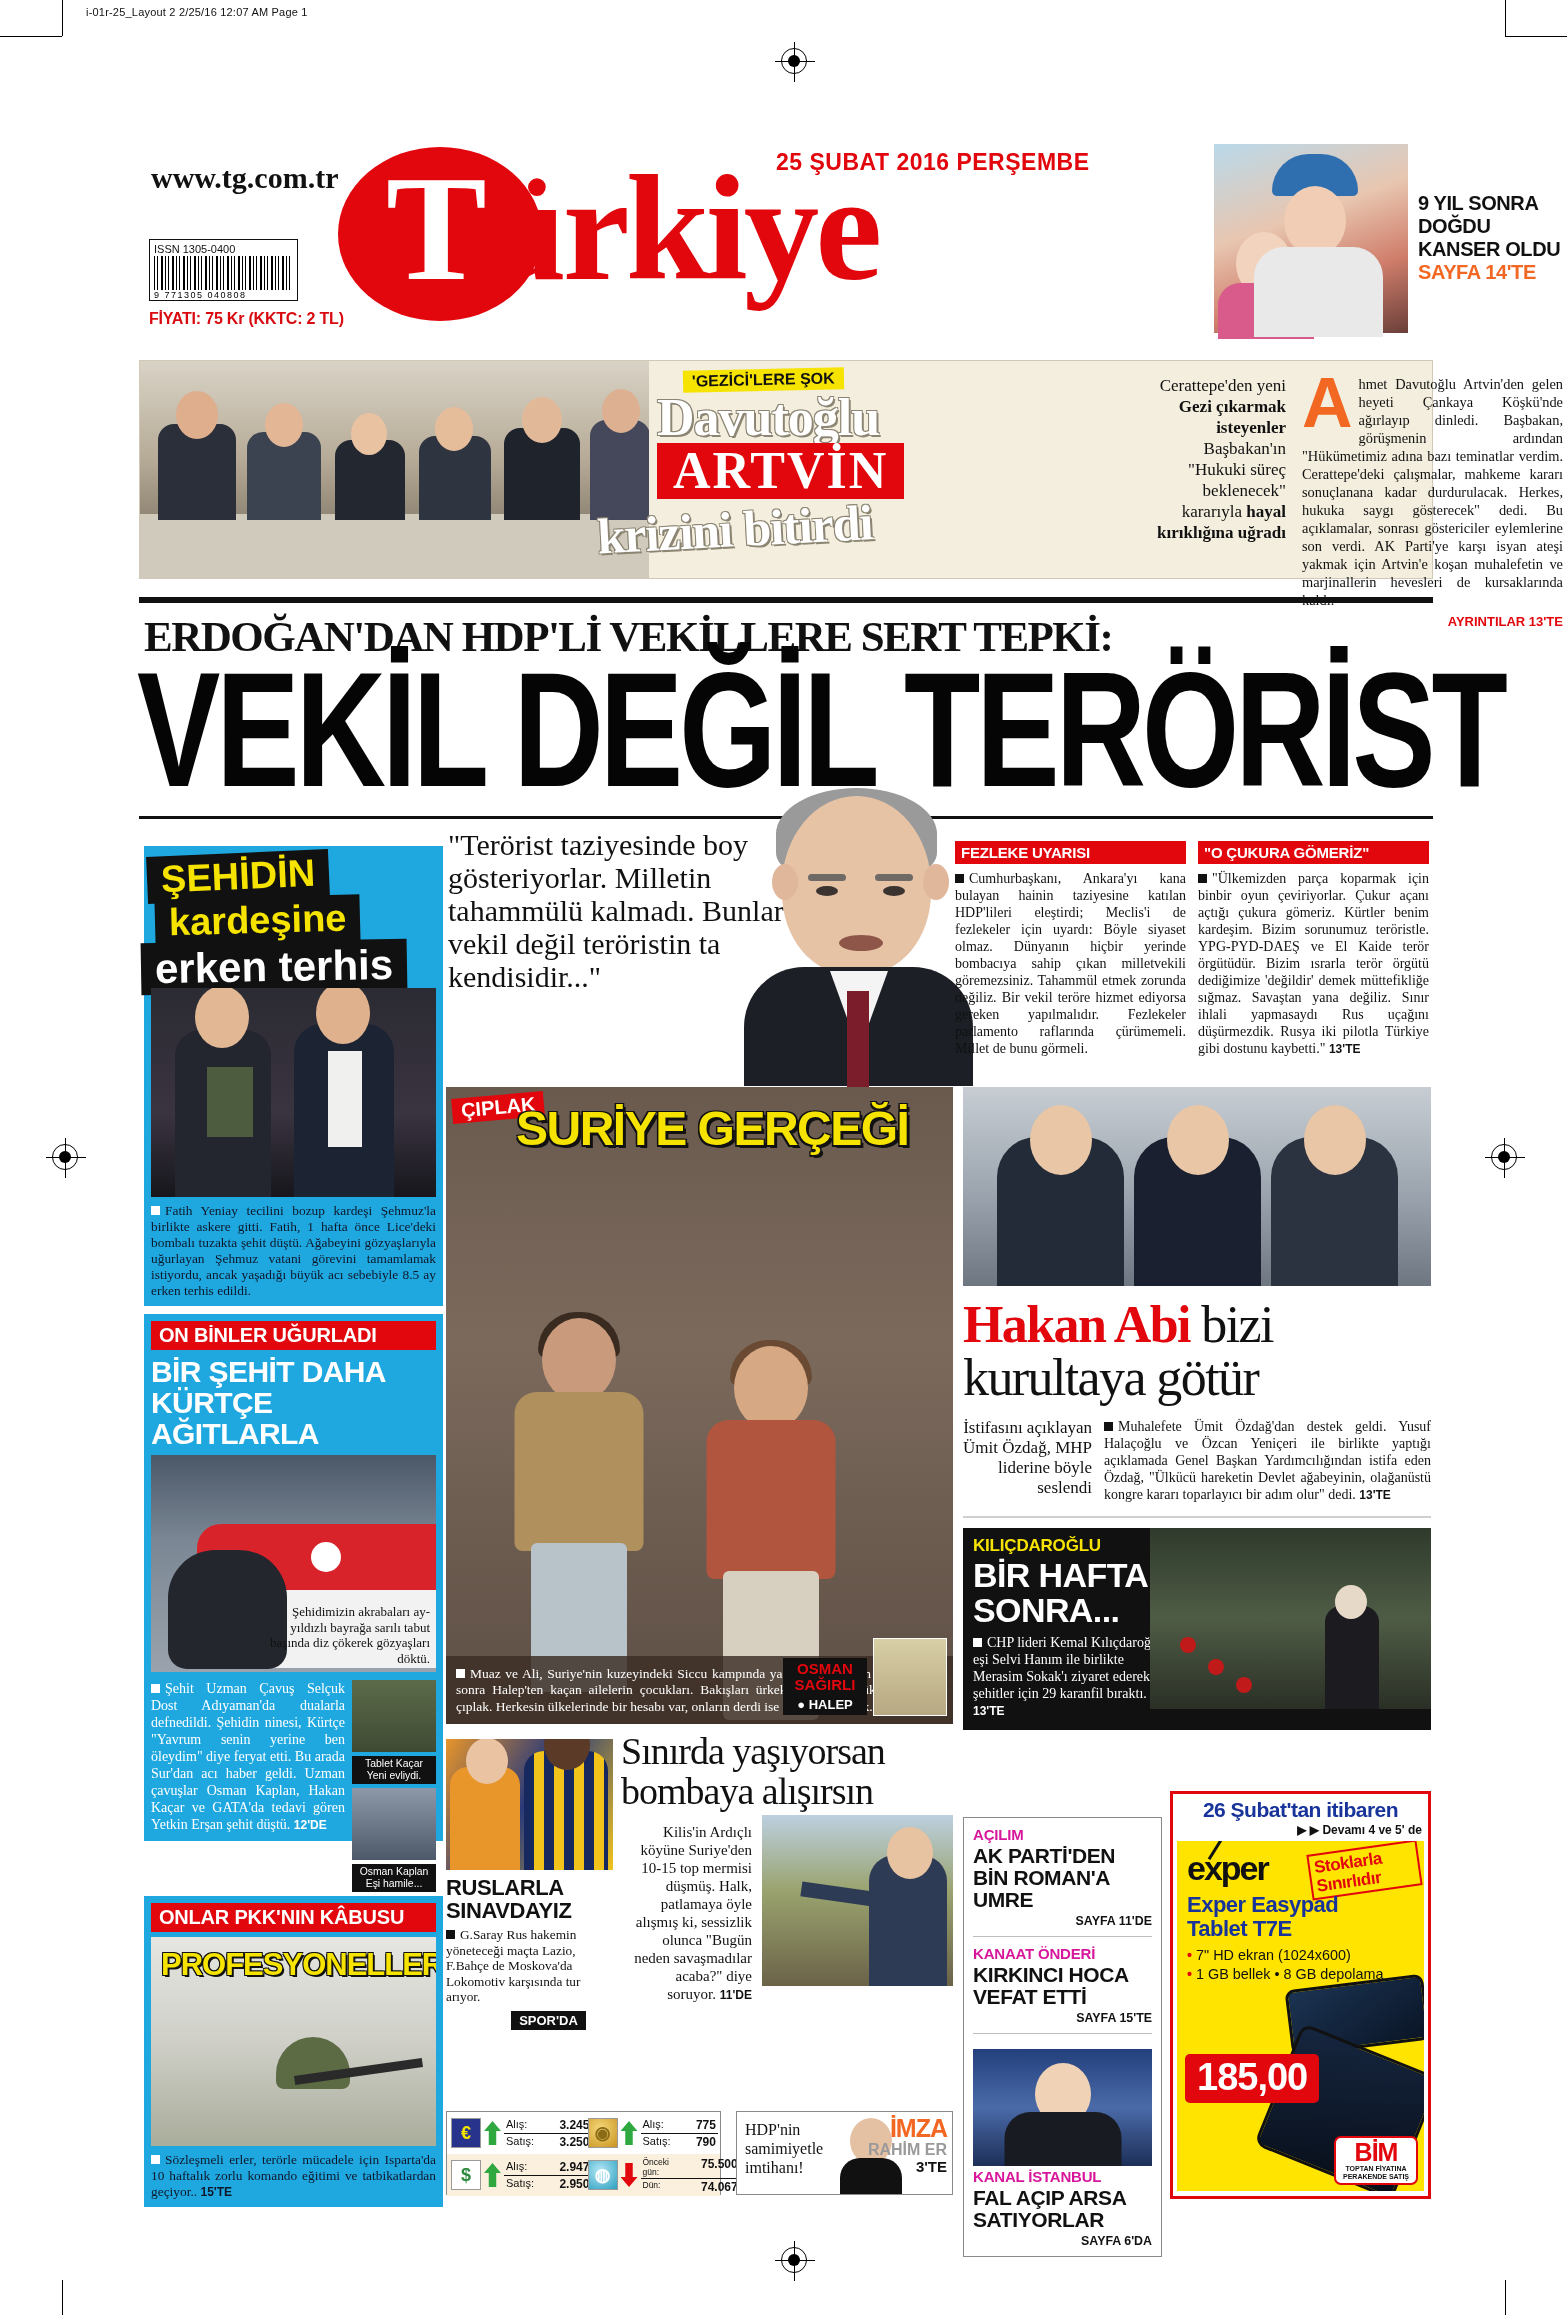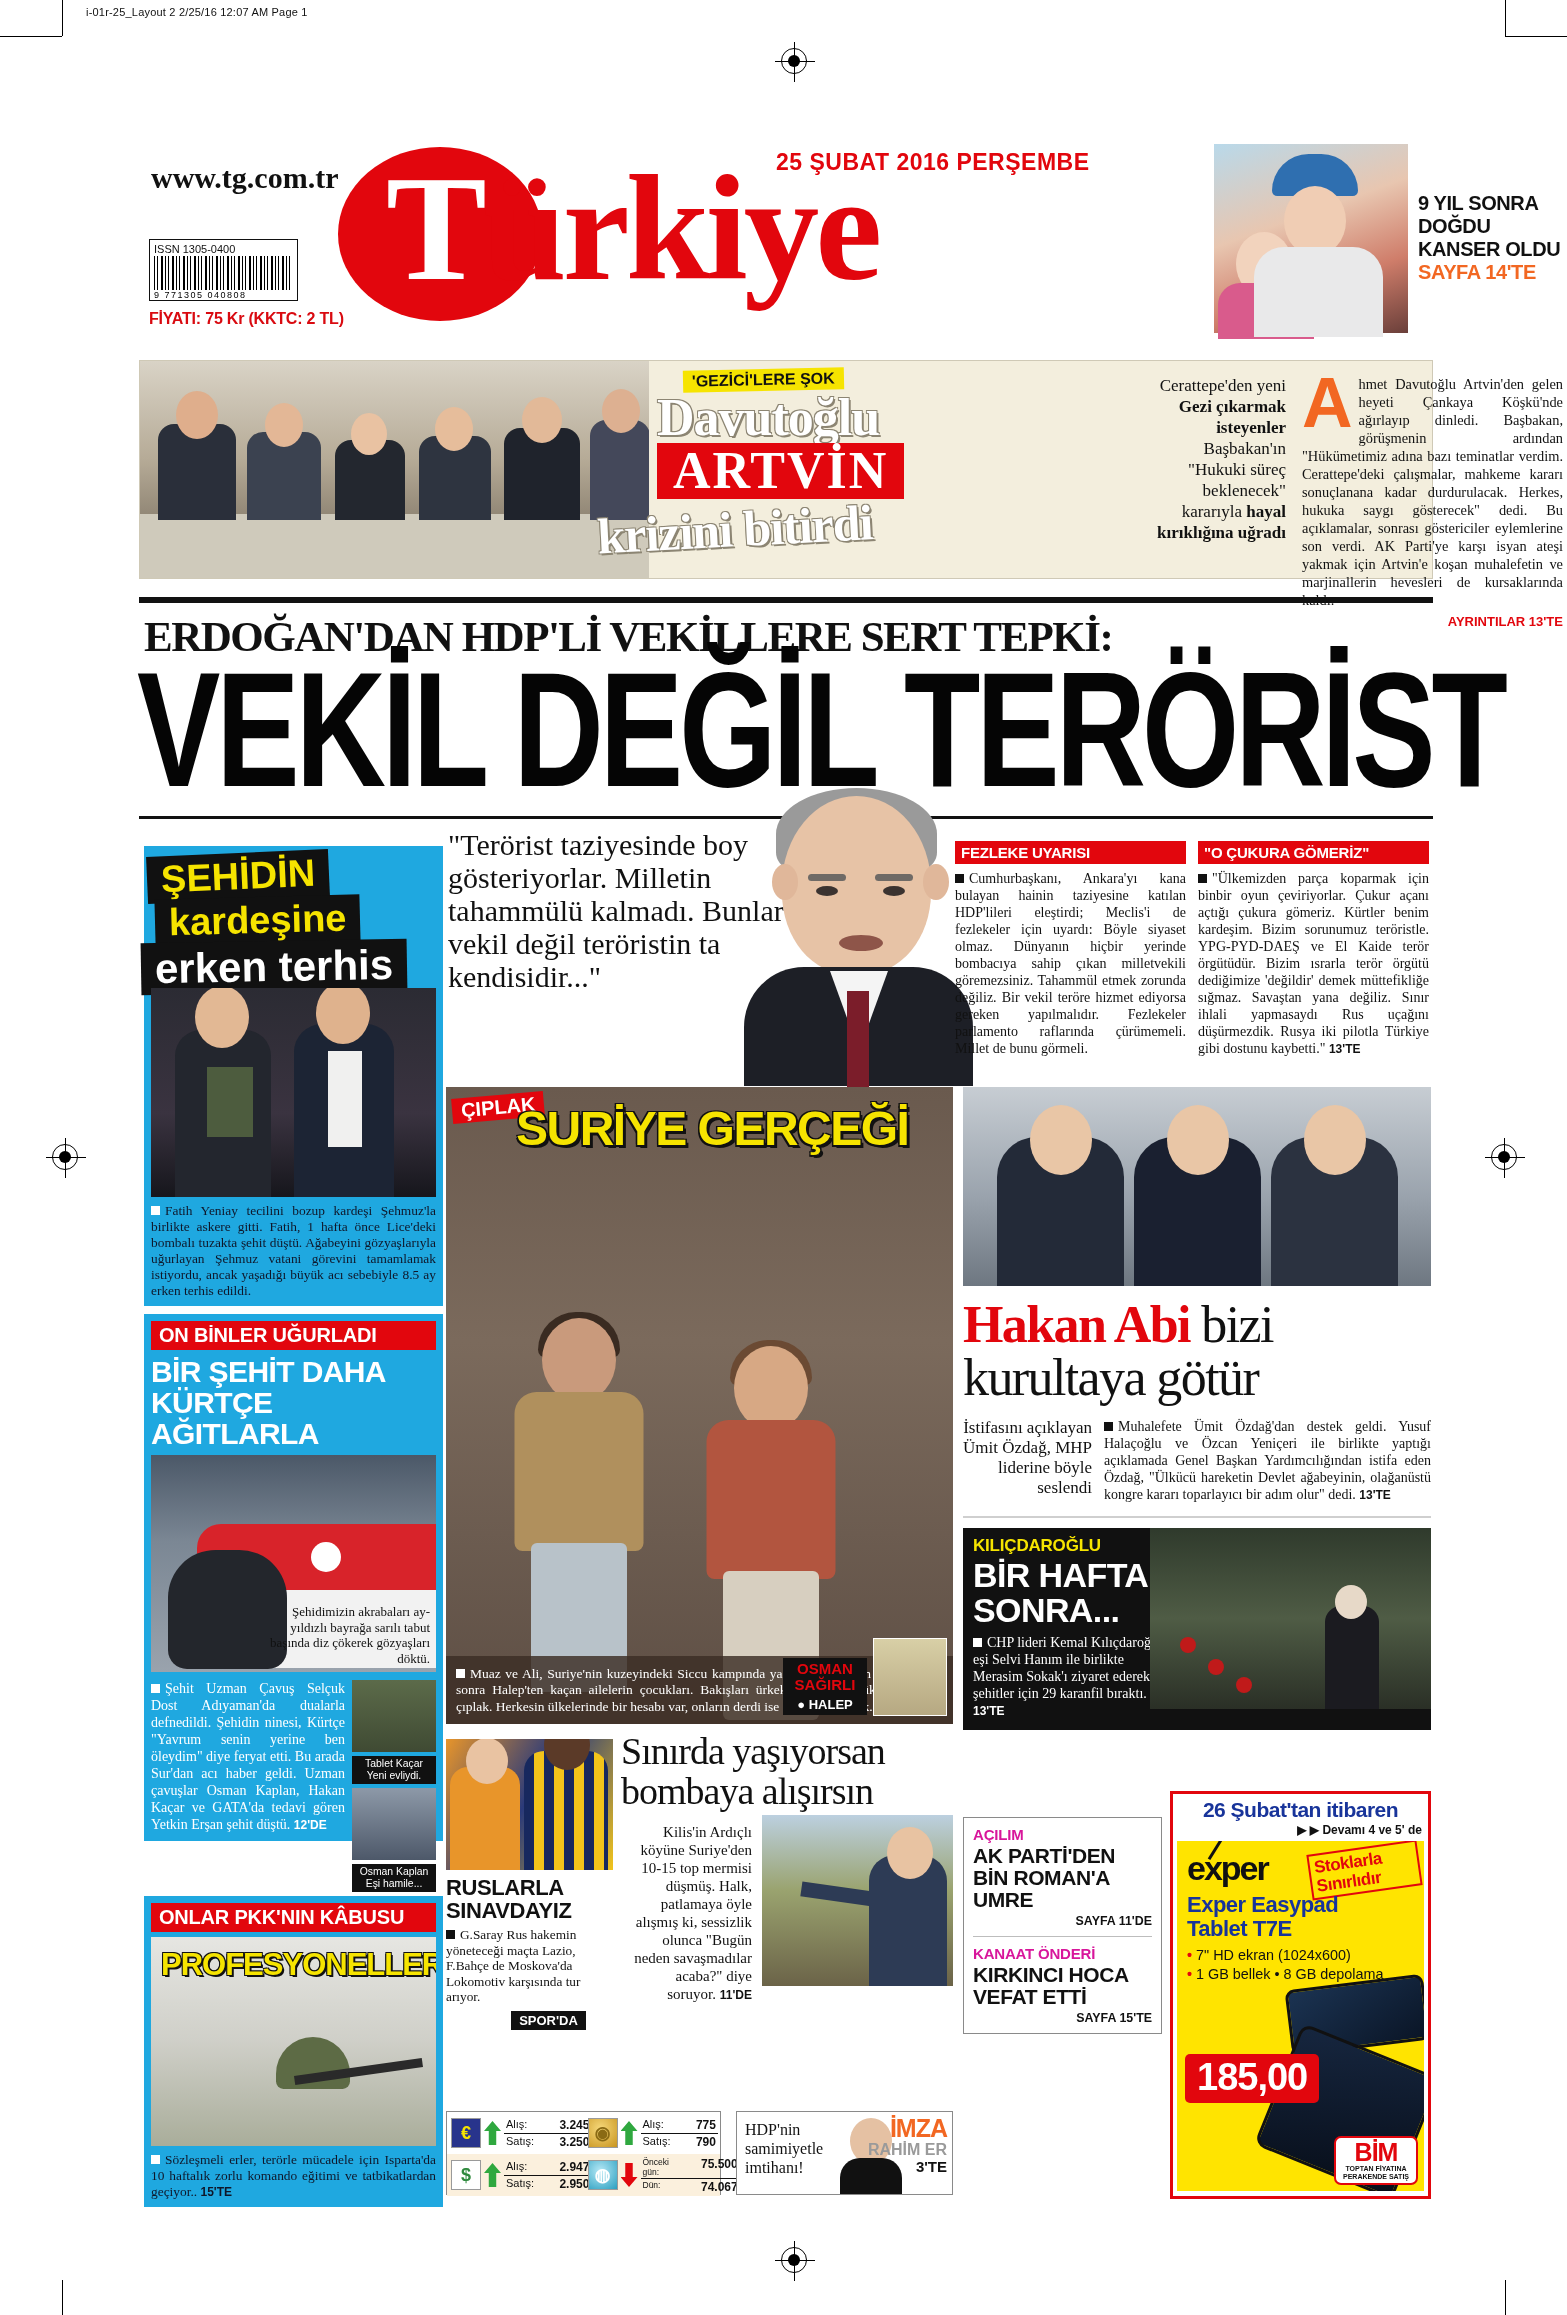--- a/index.html
+++ b/index.html
@@ -755,20 +755,29 @@
     <div class="brief">
       <div class="brief-kicker">AÇILIM</div>
       <div class="brief-head">AK PARTİ'DEN BİN ROMAN'A UMRE</div>
       <div class="brief-pg">SAYFA 11'DE</div>
     </div>
     <div class="brief">
       <div class="brief-kicker">KANAAT ÖNDERİ</div>
       <div class="brief-head">KIRKINCI HOCA VEFAT ETTİ</div>
       <div class="brief-pg">SAYFA 15'TE</div>
     </div>
+    <div class="brief">
+      <div class="brief-photo">
+          <div class="bp-face"></div>
+          <div class="bp-suit"></div>
+        </div>
+      <div class="brief-kicker">KANAL İSTANBUL</div>
+      <div class="brief-head">FAL AÇIP ARSA SATIYORLAR</div>
+      <div class="brief-pg">SAYFA 6'DA</div>
+    </div>
   </div>
 
   <div class="ad">
     <div class="ad-top">
       <div class="ad-date">26 Şubat'tan itibaren</div>
       <div class="ad-cont">▶ ▶ Devamı 4 ve 5' de</div>
     </div>
     <div class="ad-body">
       <div class="exper">e<i>x</i>per</div>
       <div class="stok">

